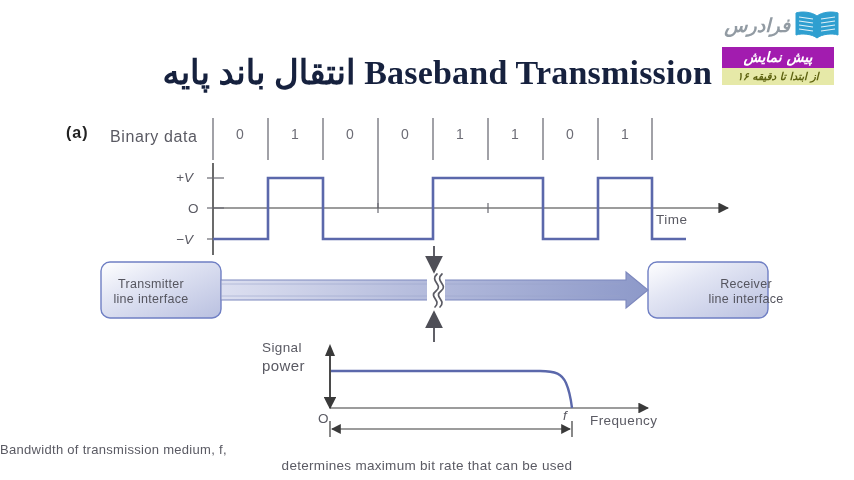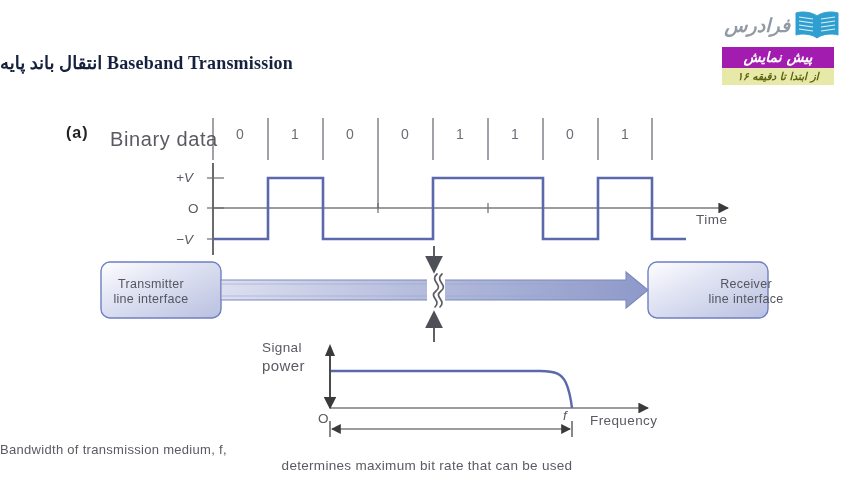--- a/index.html
+++ b/index.html
@@ -18,27 +18,27 @@
   .canvas {
     position: absolute;
     left: 0; top: 0;
     width: 854px;
     height: 480px;
   }
 
   
   #slide-title {
     position: absolute;
-    left: 0;
+    left: 12px;
     top: 52px;
     width: 700px;
-    text-align: left;
+    text-align: right;
     font-family: "Liberation Serif", serif;
     font-weight: bold;
-    font-size: 18px;
+    font-size: 34px;
     color: #16213e;
     letter-spacing: 0.2px;
     white-space: nowrap;
     direction: rtl;
   }
   #slide-title .lat {
     direction: ltr;
     unicode-bidi: embed;
   }
 
@@ -103,34 +103,34 @@
     color: #5a5a63;
     white-space: nowrap;
   }
   #panel-letter {
     left: 66px; top: 124px;
     font-weight: bold;
     font-size: 16px;
     color: #222;
     letter-spacing: 1px;
   }
-  #binary-data-label { left: 110px; top: 128px; font-size: 20px; letter-spacing: .6px; }
+  #binary-data-label { left: 110px; top: 128px; font-size: 16px; letter-spacing: .6px; }
   .bit {
     position: absolute;
     top: 126px;
     width: 22px;
     text-align: center;
     font-size: 14px;
     color: #6c6c75;
     font-family: "Liberation Sans", sans-serif;
   }
   #lbl-plusV { left: 176px; top: 170px; font-size: 13.5px; font-style: italic; }
   #lbl-zeroV { left: 188px; top: 201px; font-size: 13.5px; }
   #lbl-minusV{ left: 176px; top: 232px; font-size: 13.5px; font-style: italic; }
-  #lbl-time  { left: 696px; top: 212px; font-size: 13.5px; letter-spacing: .5px; }
+  #lbl-time  { left: 656px; top: 212px; font-size: 13.5px; letter-spacing: .5px; }
 
   #lbl-signal-1 { left: 262px; top: 340px; font-size: 13.5px; letter-spacing: .4px; }
   #lbl-signal-2 { left: 262px; top: 357px; font-size: 15px; letter-spacing: .4px; }
   #lbl-origin   { left: 318px; top: 411px; font-size: 13.5px; }
   #lbl-fcut     { left: 563px; top: 408px; font-size: 13.5px; font-style: italic; }
   #lbl-frequency{ left: 590px; top: 413px; font-size: 13.5px; letter-spacing: .4px; }
 
   #caption-1 { left: 0; top: 442px; width: 682px; text-align: left; font-size: 13px; letter-spacing: .3px; }
   #caption-2 { left: 0; top: 458px; width: 854px; text-align: center; font-size: 13.5px; letter-spacing: .3px; }
 

